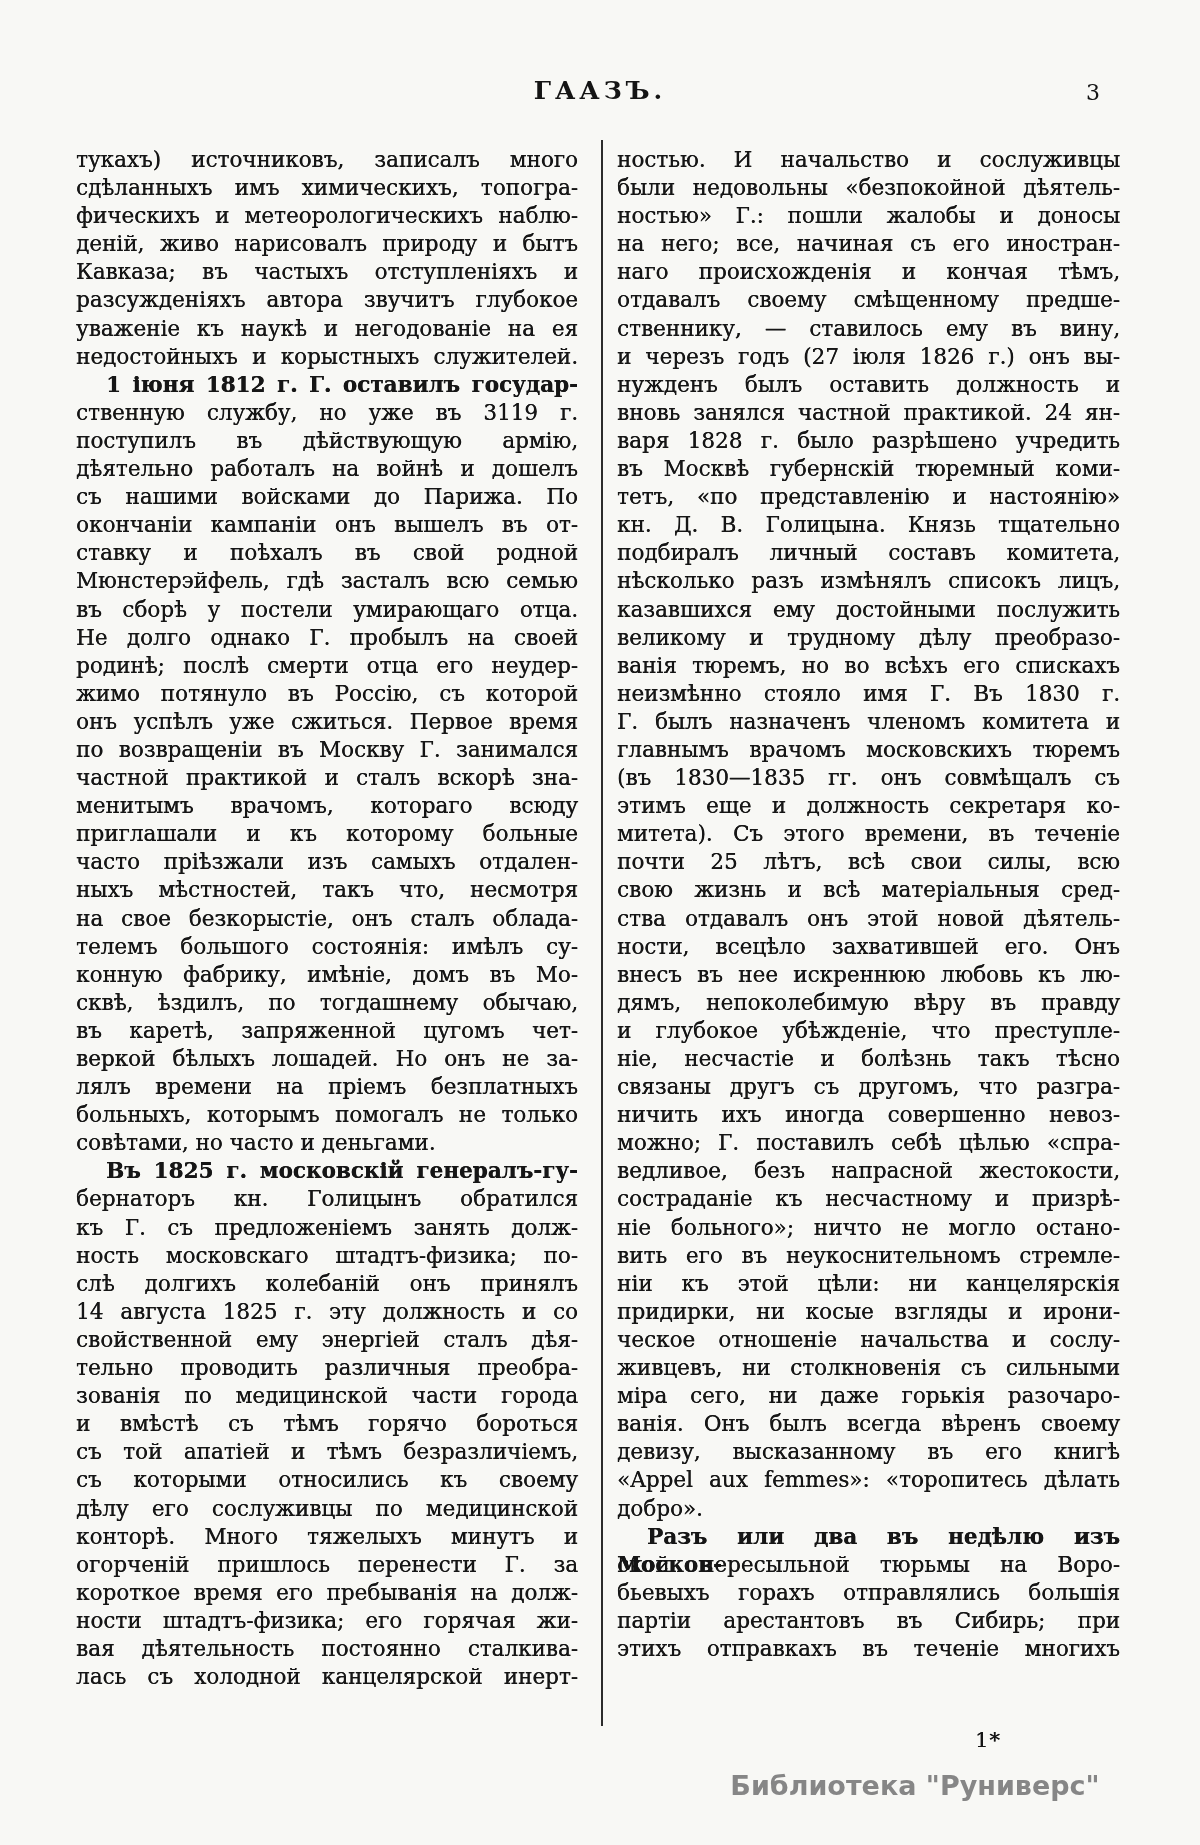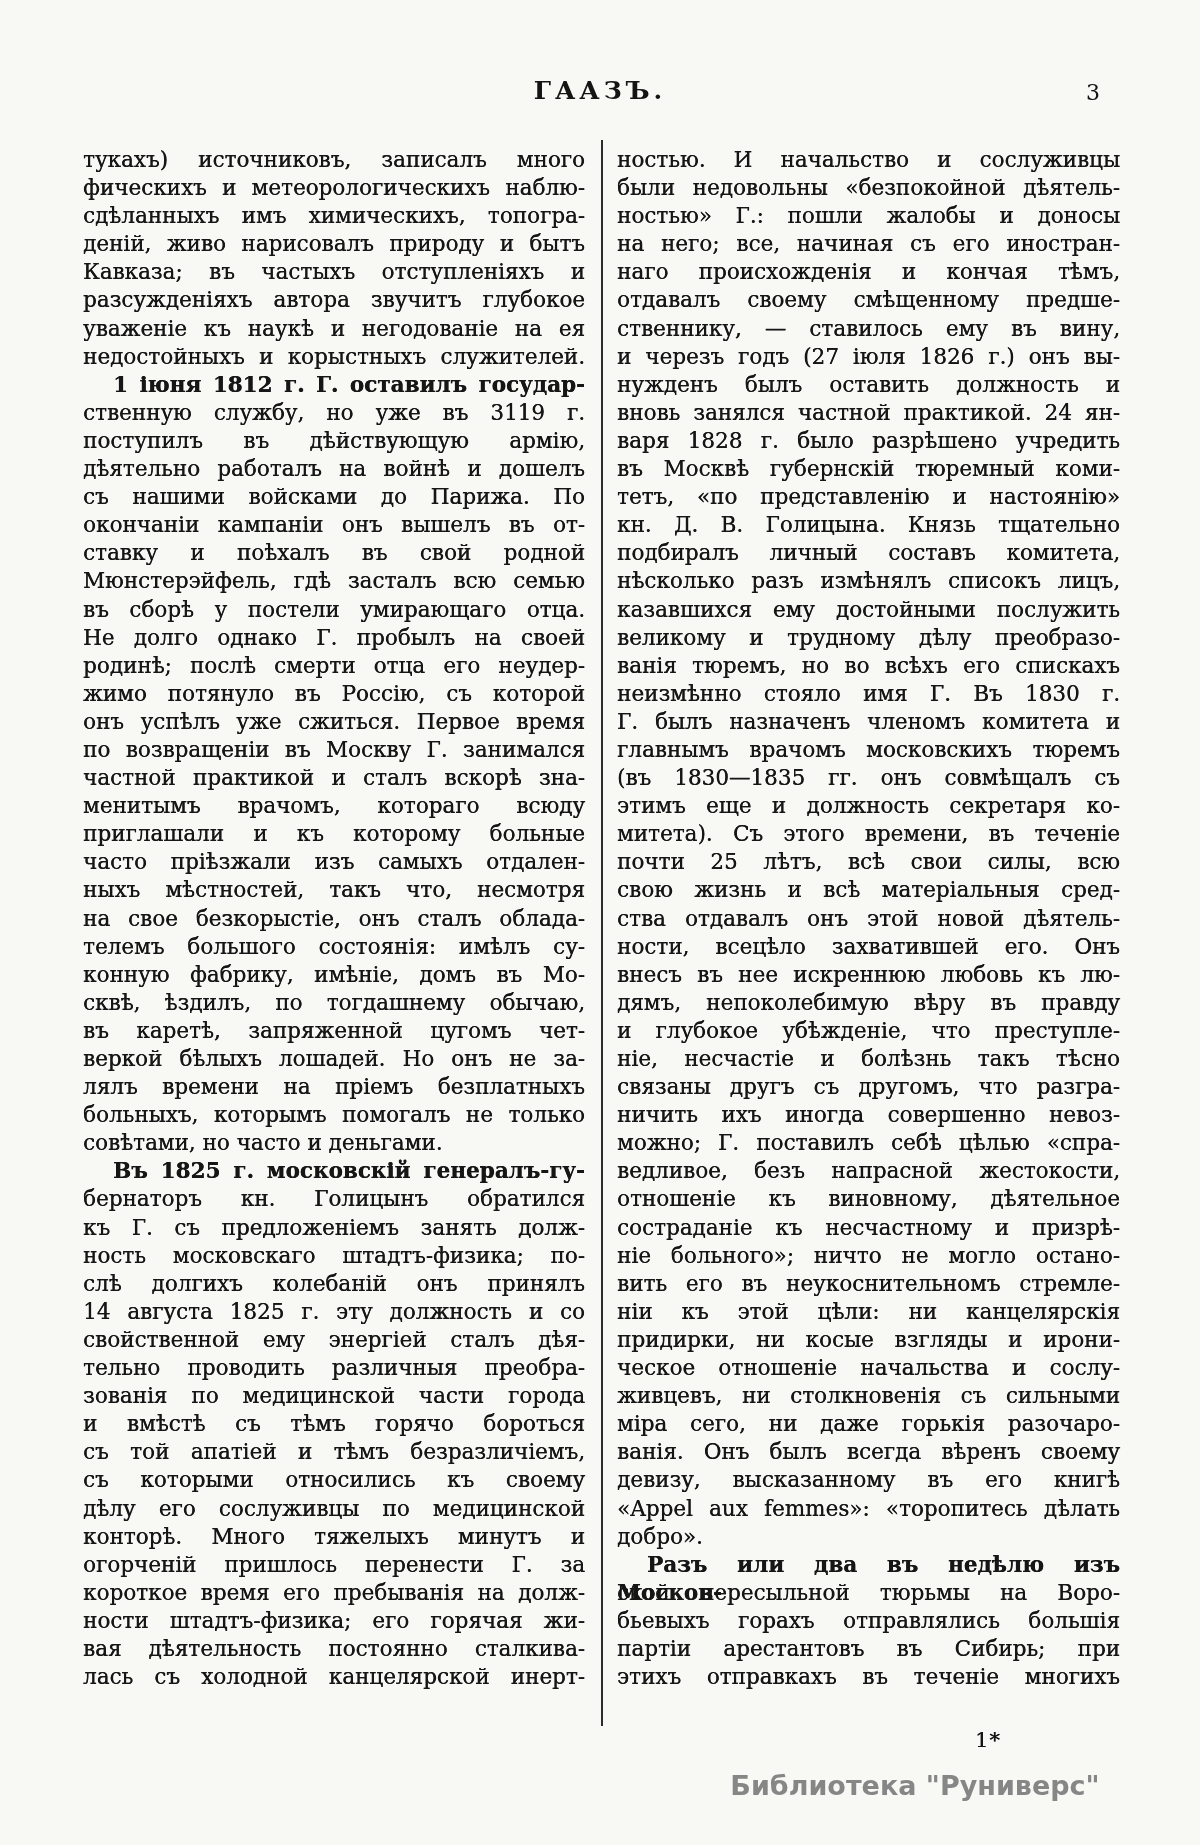--- a/index.html
+++ b/index.html
@@ -22,21 +22,21 @@
   }
   .page-number {
     position:absolute; top:80px; left:1086px;
     font-size:22px; color:#141414;
   }
   .col {
     position:absolute; top:146px;
     font-size:21.5px;
     text-shadow:0.3px 0 0 currentColor;
   }
-  .col-left  { left:83px;  width:502px; }
+  .col-left  { left:76px;  width:502px; }
   .col-right { left:617px; width:503px; }
   .col-divider {
     position:absolute; top:140px; left:601px;
     width:1.5px; height:1586px;
     background:#2c2c2c;
   }
   .line {
     height:28.1px; line-height:28.1px;
     white-space:normal; overflow:visible;
     text-align:justify; text-align-last:justify;
@@ -59,22 +59,22 @@
 </style>
 </head>
 <body>
 
 <div class="page">
   <div class="running-title">ГААЗЪ.</div>
   <div class="page-number">3</div>
 
   <div class="col col-left">
       <div class="line">тукахъ) источниковъ, записалъ много</div>
+      <div class="line">сдѣланныхъ имъ химическихъ, топогра-</div>
       <div class="line">фическихъ и метеорологическихъ наблю-</div>
-      <div class="line">сдѣланныхъ имъ химическихъ, топогра-</div>
       <div class="line">деній, живо нарисовалъ природу и бытъ</div>
       <div class="line">Кавказа; въ частыхъ отступленіяхъ и</div>
       <div class="line">разсужденіяхъ автора звучитъ глубокое</div>
       <div class="line">уваженіе къ наукѣ и негодованіе на ея</div>
       <div class="line">недостойныхъ и корыстныхъ служителей.</div>
       <div class="line indent">1 іюня 1812 г. Г. оставилъ государ-</div>
       <div class="line">ственную службу, но уже въ 3119 г.</div>
       <div class="line">поступилъ въ дѣйствующую армію,</div>
       <div class="line">дѣятельно работалъ на войнѣ и дошелъ</div>
       <div class="line">съ нашими войсками до Парижа. По</div>
@@ -153,21 +153,20 @@
       <div class="line">ства отдавалъ онъ этой новой дѣятель-</div>
       <div class="line">ности, всецѣло захватившей его. Онъ</div>
       <div class="line">внесъ въ нее искреннюю любовь къ лю-</div>
       <div class="line">дямъ, непоколебимую вѣру въ правду</div>
       <div class="line">и глубокое убѣжденіе, что преступле-</div>
       <div class="line">ніе, несчастіе и болѣзнь такъ тѣсно</div>
       <div class="line">связаны другъ съ другомъ, что разгра-</div>
       <div class="line">ничить ихъ иногда совершенно невоз-</div>
       <div class="line">можно; Г. поставилъ себѣ цѣлью «спра-</div>
       <div class="line">ведливое, безъ напрасной жестокости,</div>
-      <div class="line">отношеніе къ виновному, дѣятельное</div>
       <div class="line">состраданіе къ несчастному и призрѣ-</div>
       <div class="line">ніе больного»; ничто не могло остано-</div>
       <div class="line">вить его въ неукоснительномъ стремле-</div>
       <div class="line">ніи къ этой цѣли: ни канцелярскія</div>
       <div class="line">придирки, ни косые взгляды и ирони-</div>
       <div class="line">ческое отношеніе начальства и сослу-</div>
       <div class="line">живцевъ, ни столкновенія съ сильными</div>
       <div class="line">міра сего, ни даже горькія разочаро-</div>
       <div class="line">ванія. Онъ былъ всегда вѣренъ своему</div>
       <div class="line">девизу, высказанному въ его книгѣ</div>

